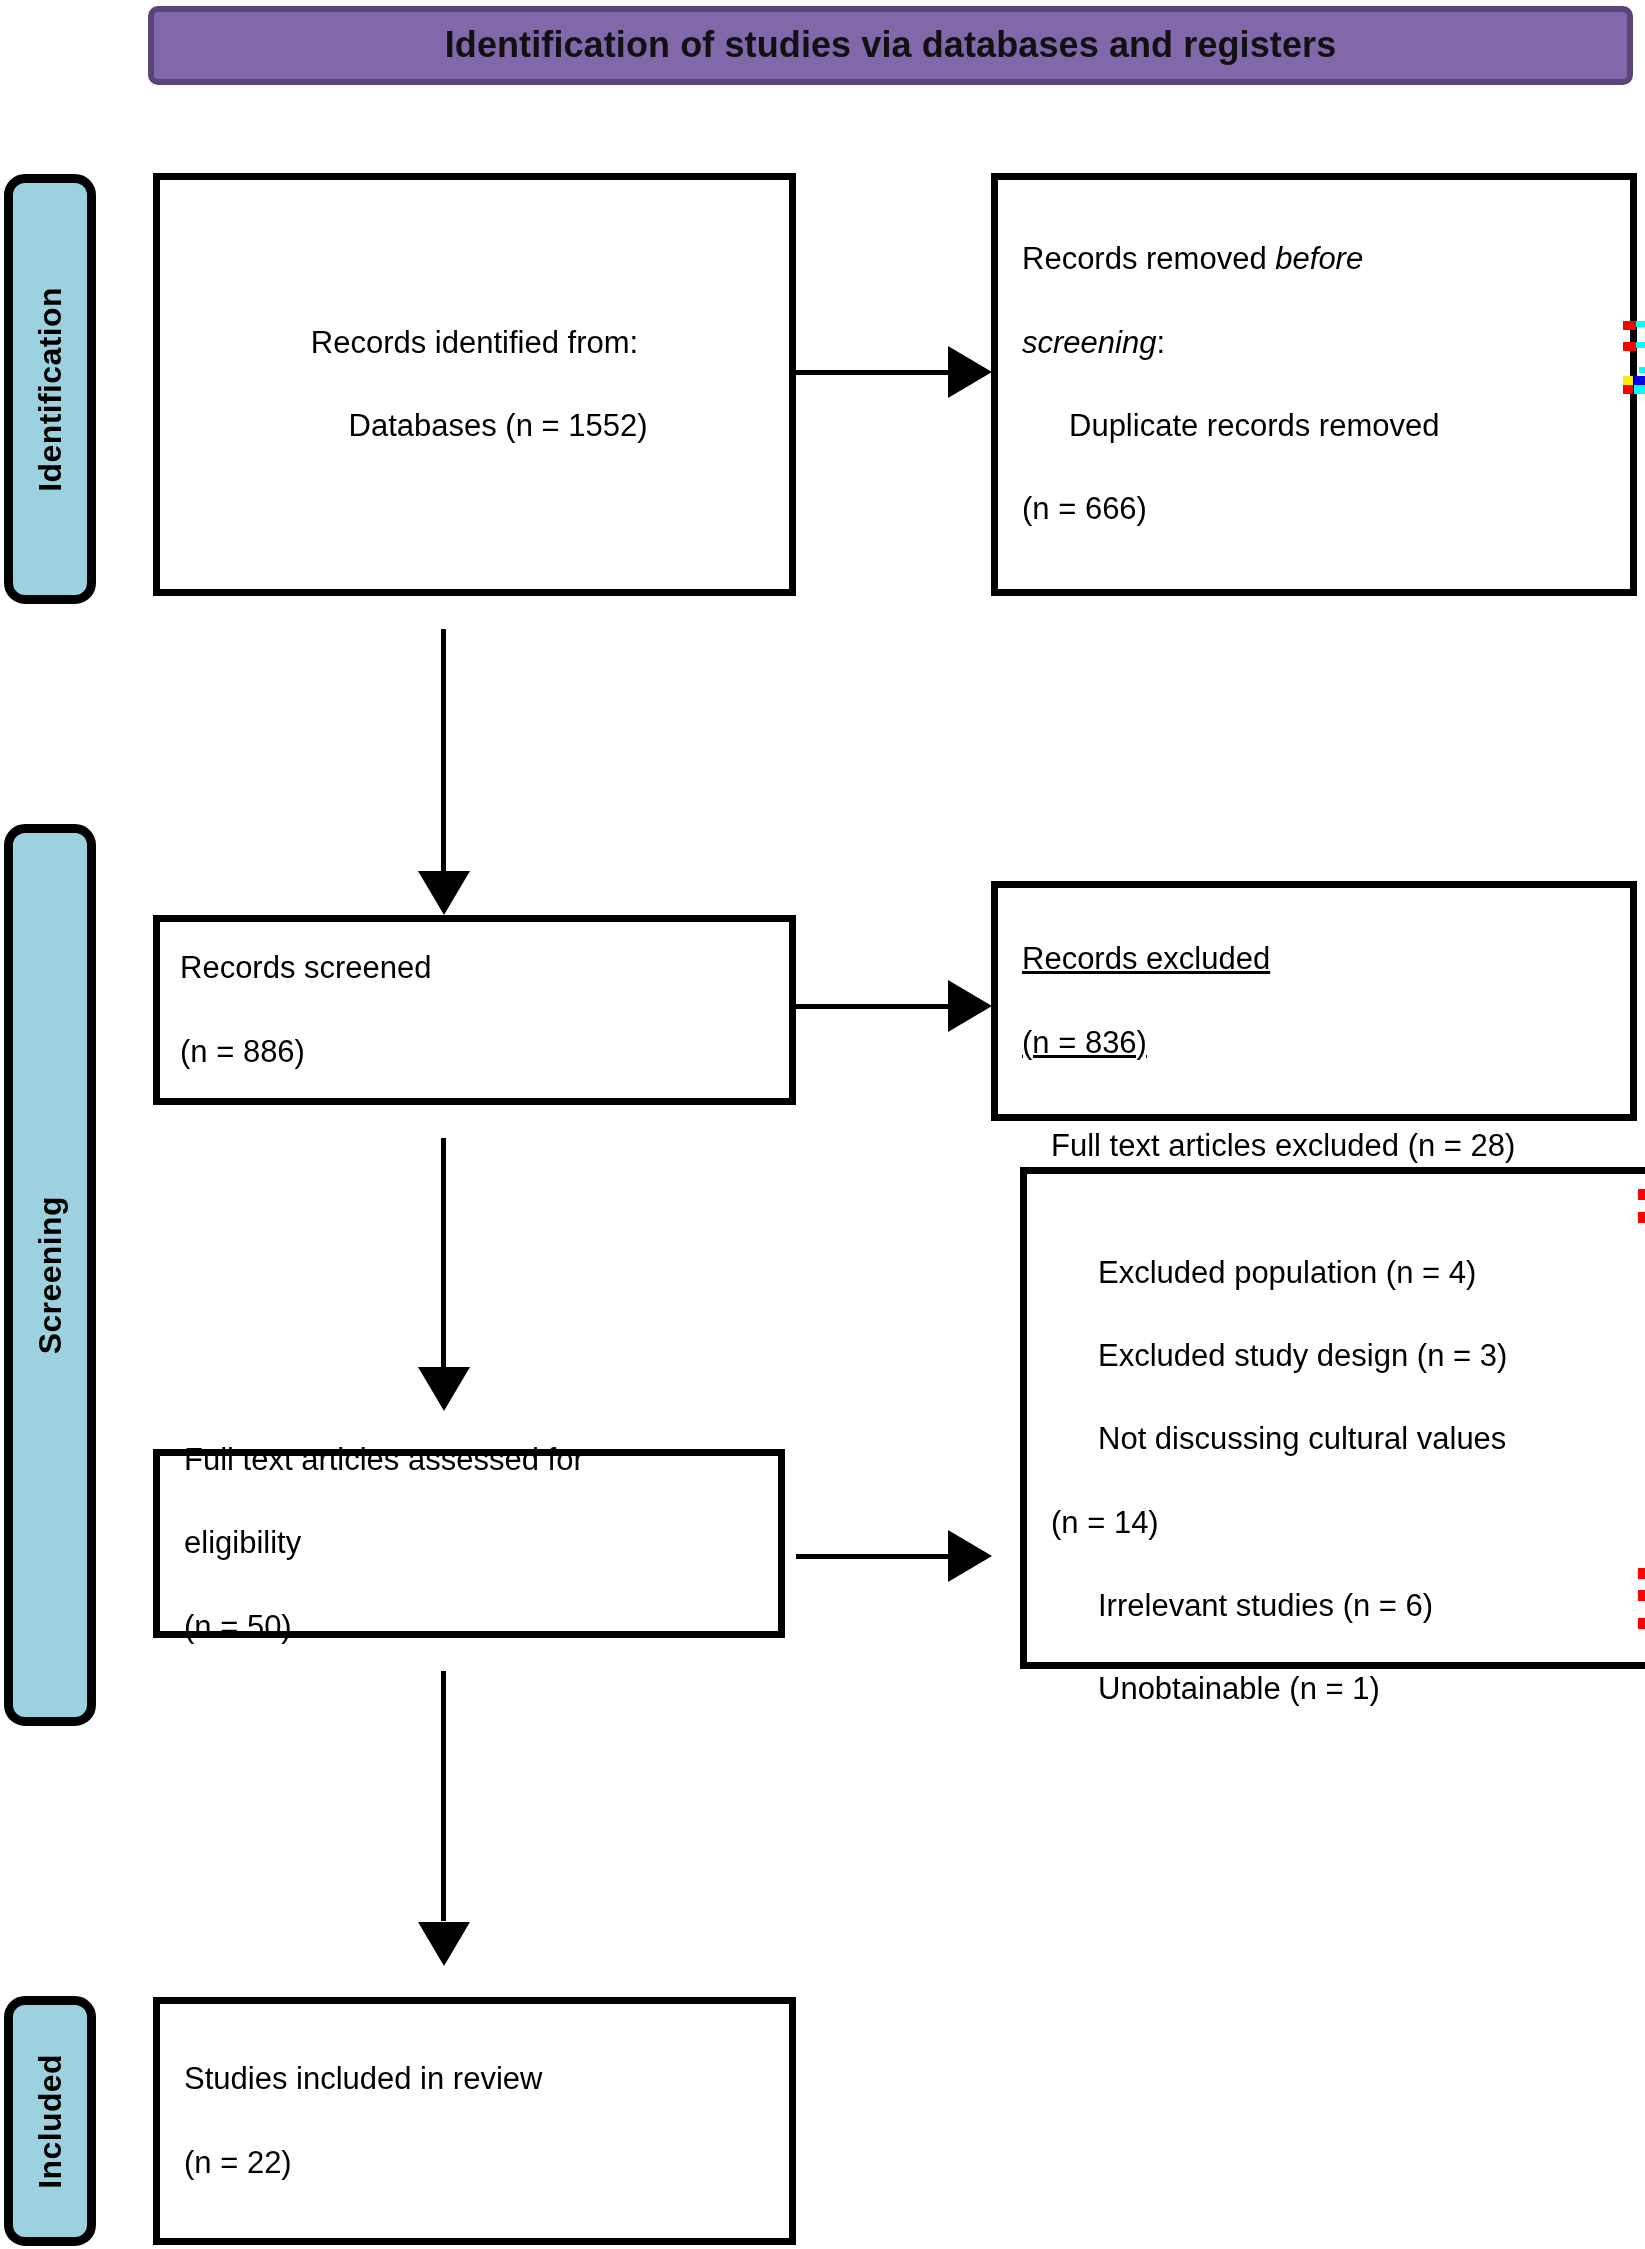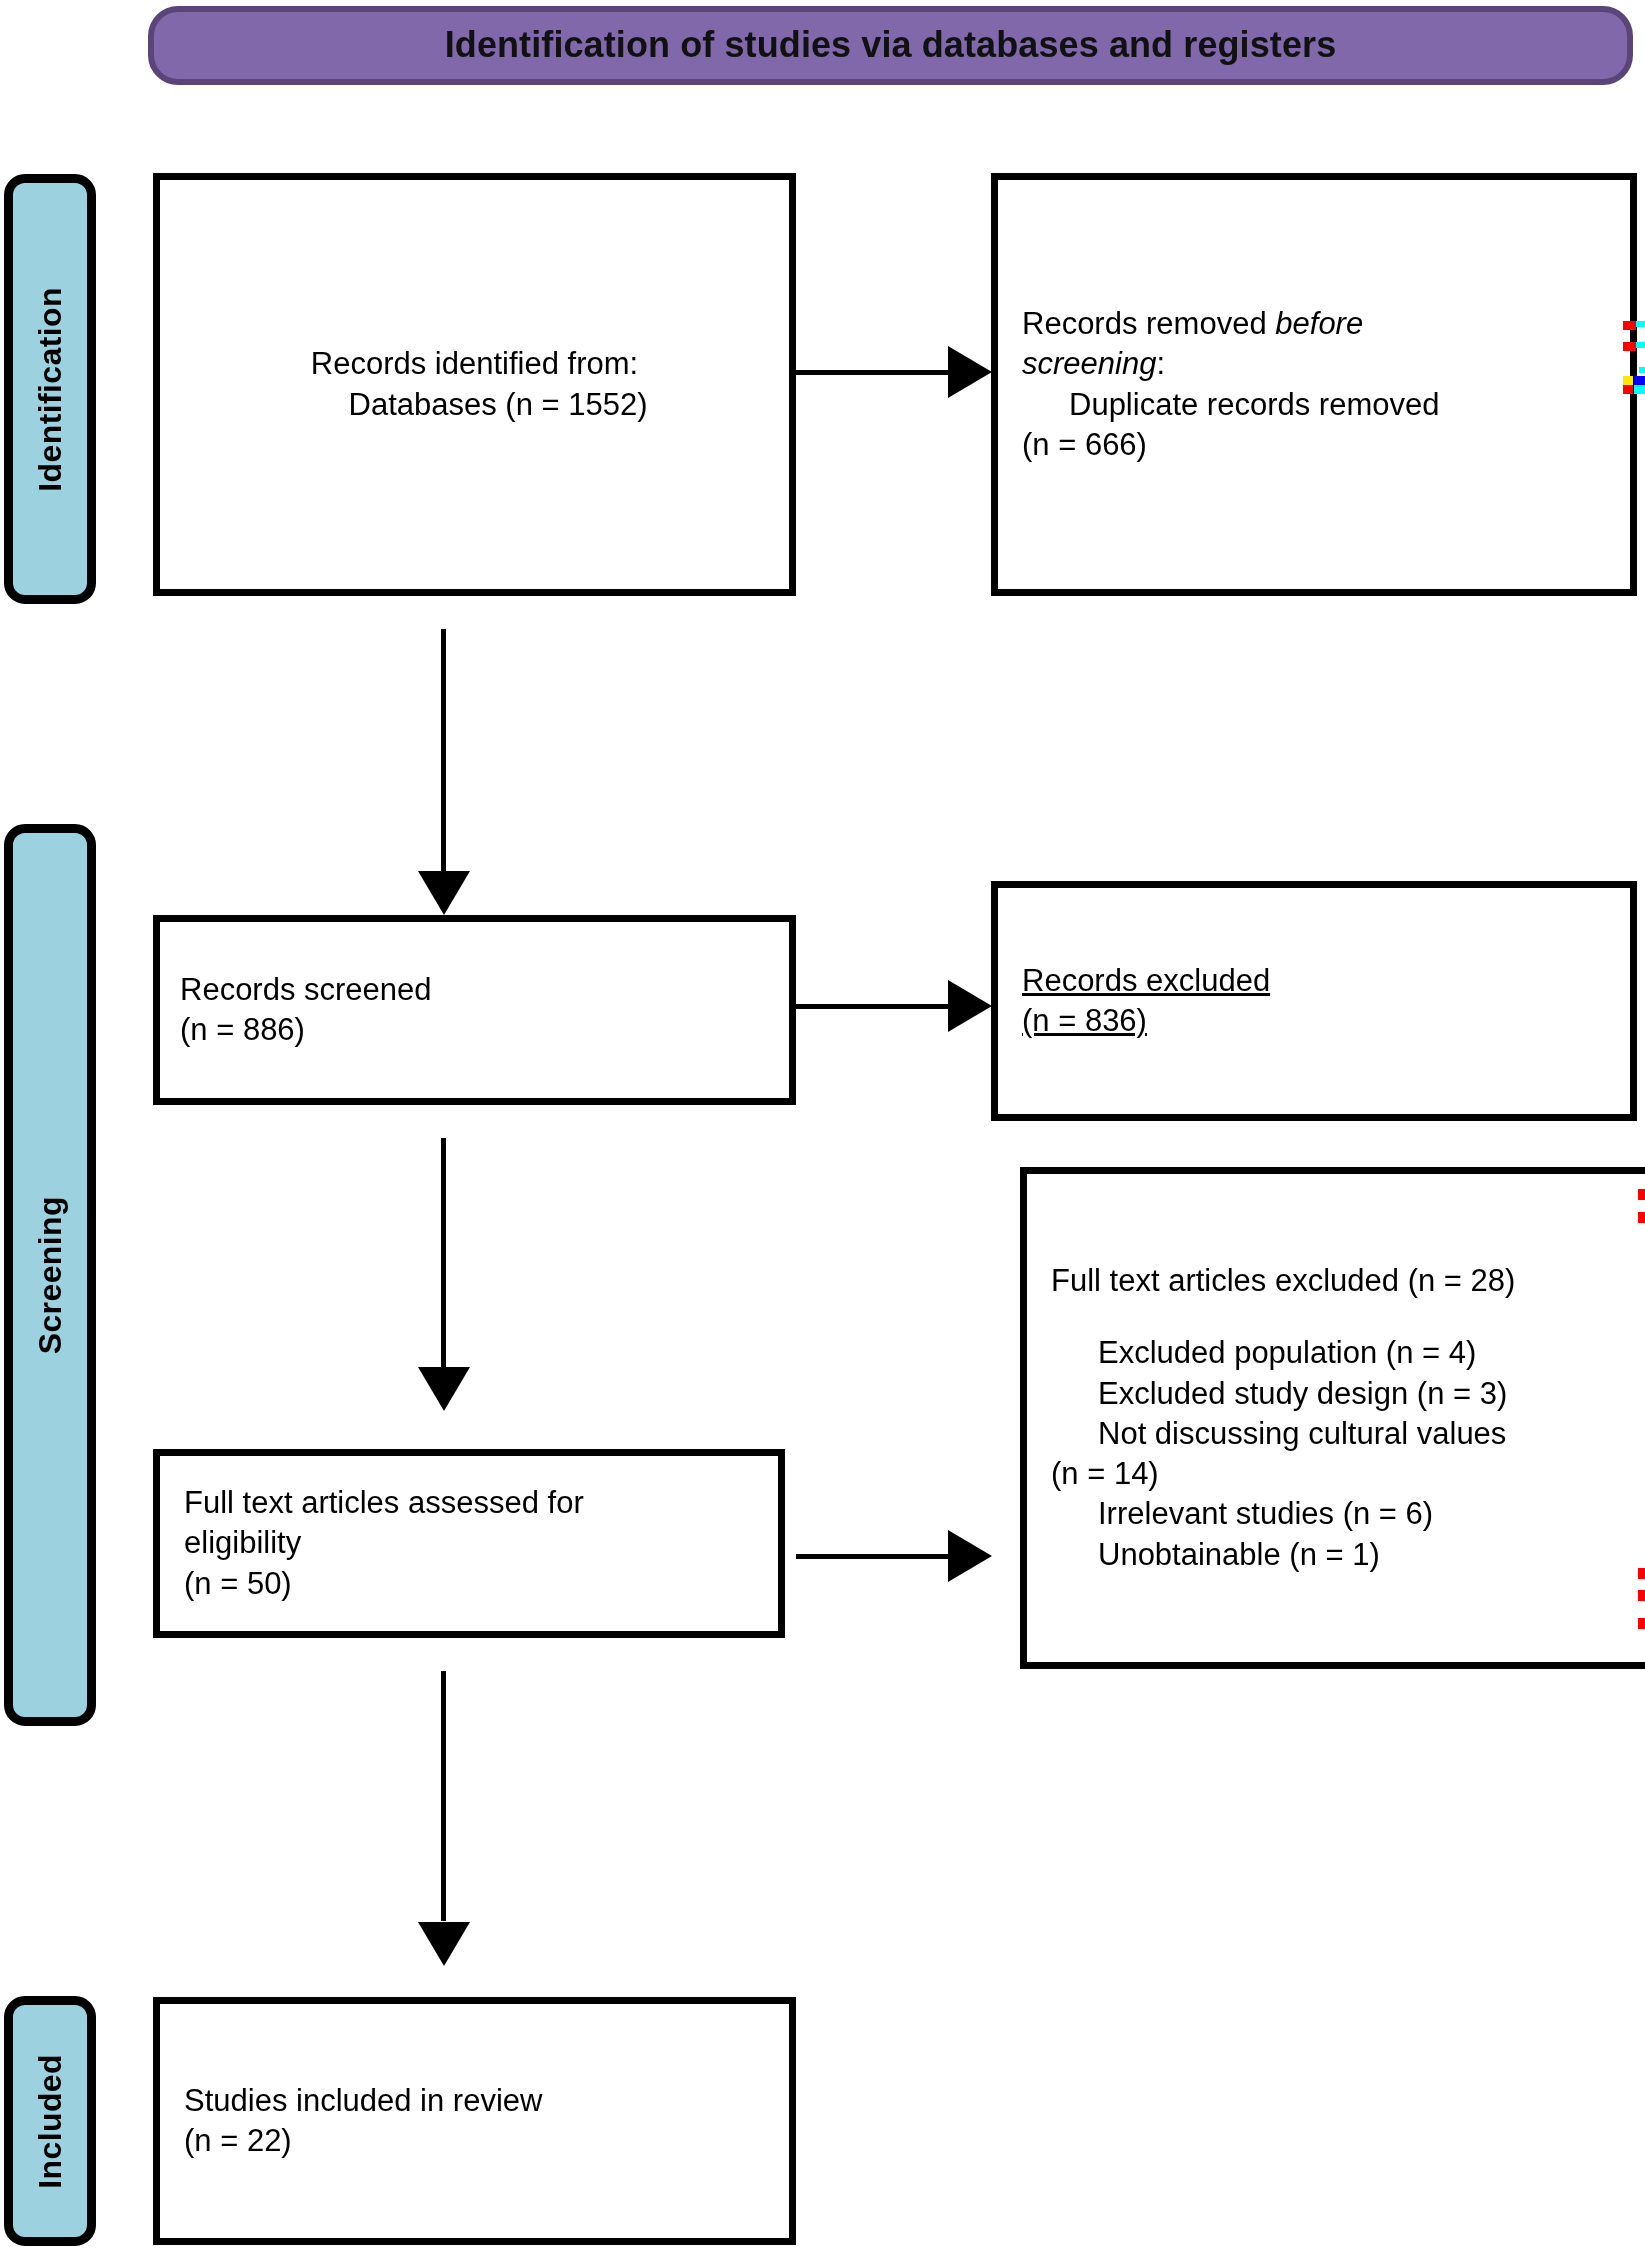--- a/index.html
+++ b/index.html
@@ -20,21 +20,21 @@
 
   
   .banner {
     position: absolute;
     left: 148px;
     top: 5.6px;
     width: 1485px;
     height: 79px;
     background: #8168ab;
     border: 6.3px solid #5b4578;
-    border-radius: 30px;
+    border-radius: 10px;
     box-sizing: border-box;
     display: flex;
     align-items: center;
     justify-content: center;
   }
   .banner-text {
     font-size: 36px;
     font-weight: bold;
     color: #111111;
     letter-spacing: 0.1px;
@@ -66,20 +66,21 @@
   
   .box {
     position: absolute;
     background: #ffffff;
     border: 7.8px solid #000000;
     box-sizing: border-box;
     display: flex;
     flex-direction: column;
     justify-content: center;
     padding: 0 24px;
+    gap: 43px;
   }
   .box-line {
     font-size: 31px;
     color: #000000;
     line-height: 1.30;
     white-space: pre-wrap;
   }
   .indent {
     padding-left: 47px;
   }

